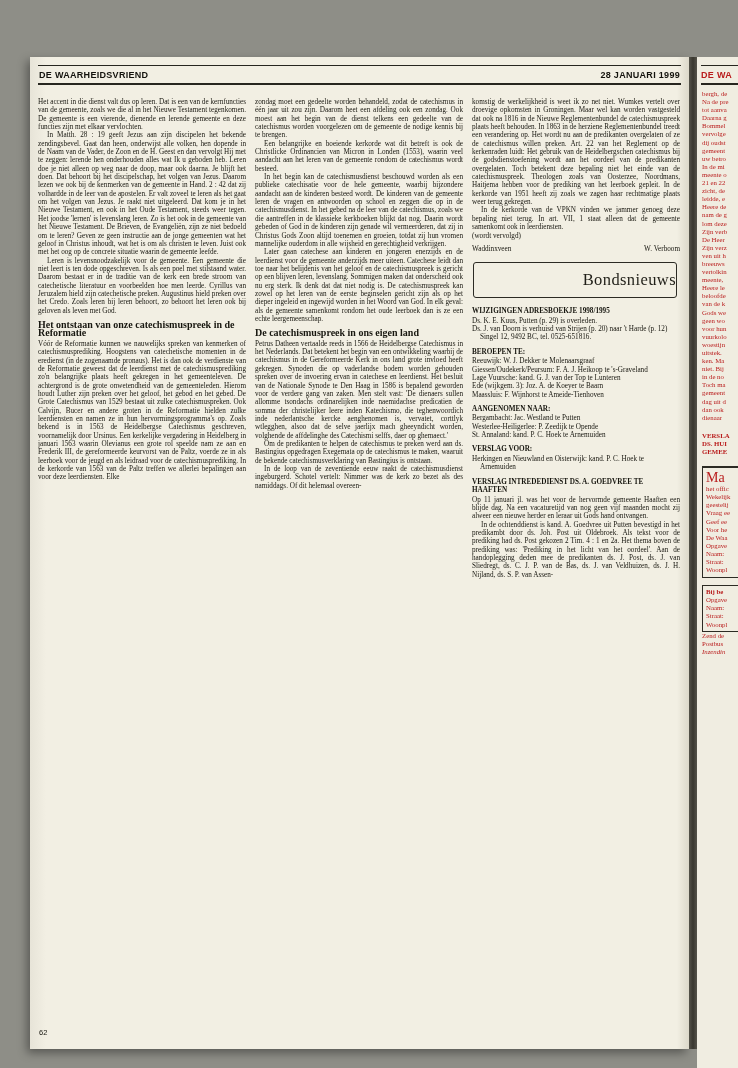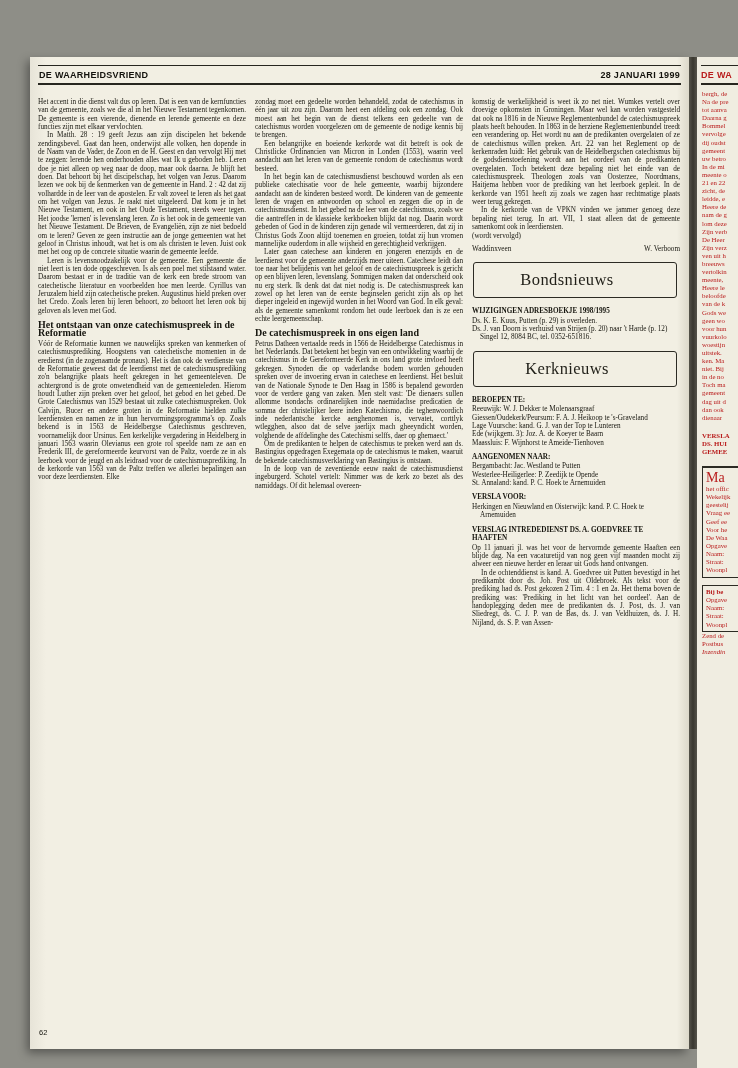--- a/index.html
+++ b/index.html
@@ -62,22 +62,22 @@
     margin: 6px 0 2px 0;
   }
   .sub-heading {
     font-weight: bold; text-align: left;
     font-size: 7.2px; line-height: 8.5px;
     margin: 6px 0 1px 0;
   }
   .entry-line { text-align: left; padding-left: 8px; text-indent: -8px; }
   .news-box {
     border: 1.5px solid #2c2b24; border-radius: 3px;
-    margin: 9px 3px 9px 1px; padding: 8px 16px 9px 0;
-    text-align: center;
+    margin: 9px 3px 9px 1px; padding: 8px 0 9px 0;
+    text-align: right;
     font-size: 16.5px; line-height: 17px; letter-spacing: 0.4px;
     color: #201f18; text-indent: 0;
   }
   .sig { display: flex; justify-content: space-between; margin: 5px 0 2px 0; }
   .italic-line { font-style: italic; text-align: left; }
 
   .pageno {
     position: absolute; left: 9px; bottom: 12px;
     font-family: "Liberation Sans", sans-serif;
     font-size: 7.5px; color: #17160f;
@@ -148,33 +148,32 @@
           <div class="para noind">komstig de werkelijkheid is weet ik zo net niet. Wumkes vertelt over droevige opkomsten in Groningen. Maar wel kan worden vastgesteld dat ook na 1816 in de Nieuwe Reglementenbundel de catechismuspreek plaats heeft behouden. In 1863 in de herziene Reglementenbundel treedt een verandering op. Het wordt nu aan de predikanten overgelaten of ze de catechismus willen preken. Art. 22 van het Reglement op de kerkenraden luidt: Het gebruik van de Heidelbergschen catechismus bij de godsdienstoefening wordt aan het oordeel van de predikanten overgelaten. Toch betekent deze bepaling niet het einde van de catechismuspreek. Theologen zoals van Oosterzee, Noordmans, Haitjema hebben voor de prediking van het leerboek gepleit. In de kerkorde van 1951 heeft zij zoals we zagen haar rechtmatige plaats weer terug gekregen.</div>
           <div class="para">In de kerkorde van de VPKN vinden we jammer genoeg deze bepaling niet terug. In art. VII, 1 staat alleen dat de gemeente samenkomt ook in leerdiensten.</div>
           <div class="para noind">(wordt vervolgd)</div>
           <div class="sig">
             <span>Waddinxveen</span>
             <span>W. Verboom</span>
           </div>
           <div class="news-box">Bondsnieuws</div>
           <div class="sub-heading">WIJZIGINGEN ADRESBOEKJE 1998/1995</div>
           <div class="entry-line">Ds. K. E. Kuus, Putten (p. 29) is overleden.</div>
-          <div class="entry-line">Ds. J. van Doorn is verhuisd van Strijen (p. 20) naar 't Harde (p. 12) Singel 12, 8084 BC, tel. 0352-651816.</div>
-          <div class="news-box">Kerknieuws</div>
+          <div class="entry-line">Ds. J. van Doorn is verhuisd van Strijen (p. 20) naar 't Harde (p. 12) Singel 12, 9492 BC, tel. 0525-651816.</div>
           <div class="sub-heading">BEROEPEN TE:</div>
           <div class="entry-line">Reeuwijk: W. J. Dekker te Molenaarsgraaf</div>
           <div class="entry-line">Giessen/Oudekerk/Peursum: F. A. J. Heikoop te 's-Graveland</div>
           <div class="entry-line">Lage Vuursche: kand. G. J. van der Top te Lunteren</div>
           <div class="entry-line">Ede (wijkgem. 3): Joz. A. de Koeyer te Baarn</div>
           <div class="entry-line">Maassluis: F. Wijnhorst te Ameide-Tienhoven</div>
           <div class="sub-heading">AANGENOMEN NAAR:</div>
           <div class="entry-line">Bergambacht: Jac. Westland te Putten</div>
           <div class="entry-line">Westerlee-Heiligerlee: P. Zeedijk te Opende</div>
           <div class="entry-line">St. Annaland: kand. P. C. Hoek te Arnemuiden</div>
-          <div class="sub-heading">VERSLA VOOR:</div>
+          <div class="sub-heading">VERSLAG VOOR:</div>
           <div class="entry-line">Herkingen en Nieuwland en Oisterwijk: kand. P. C. Hoek te Arnemuiden</div>
           <div class="sub-heading">VERSLAG INTREDEDIENST DS. A. GOEDVREE TE HAAFTEN</div>
           <div class="para noind">Op 11 januari jl. was het voor de hervormde gemeente Haaften een blijde dag. Na een vacaturetijd van nog geen vijf maanden mocht zij alweer een nieuwe herder en leraar uit Gods hand ontvangen.</div>
           <div class="para">In de ochtenddienst is kand. A. Goedvree uit Putten bevestigd in het predikambt door ds. Joh. Post uit Oldebroek. Als tekst voor de prediking had ds. Post gekozen 2 Tim. 4 : 1 en 2a. Het thema boven de prediking was: 'Prediking in het licht van het oordeel'. Aan de handoplegging deden mee de predikanten ds. J. Post, ds. J. van Sliedregt, ds. C. J. P. van de Bas, ds. J. van Veldhuizen, ds. J. H. Nijland, ds. S. P. van Assen-</div>
         </div>
     </div>
 
     <div class="pageno">62</div>
   </div>
 

